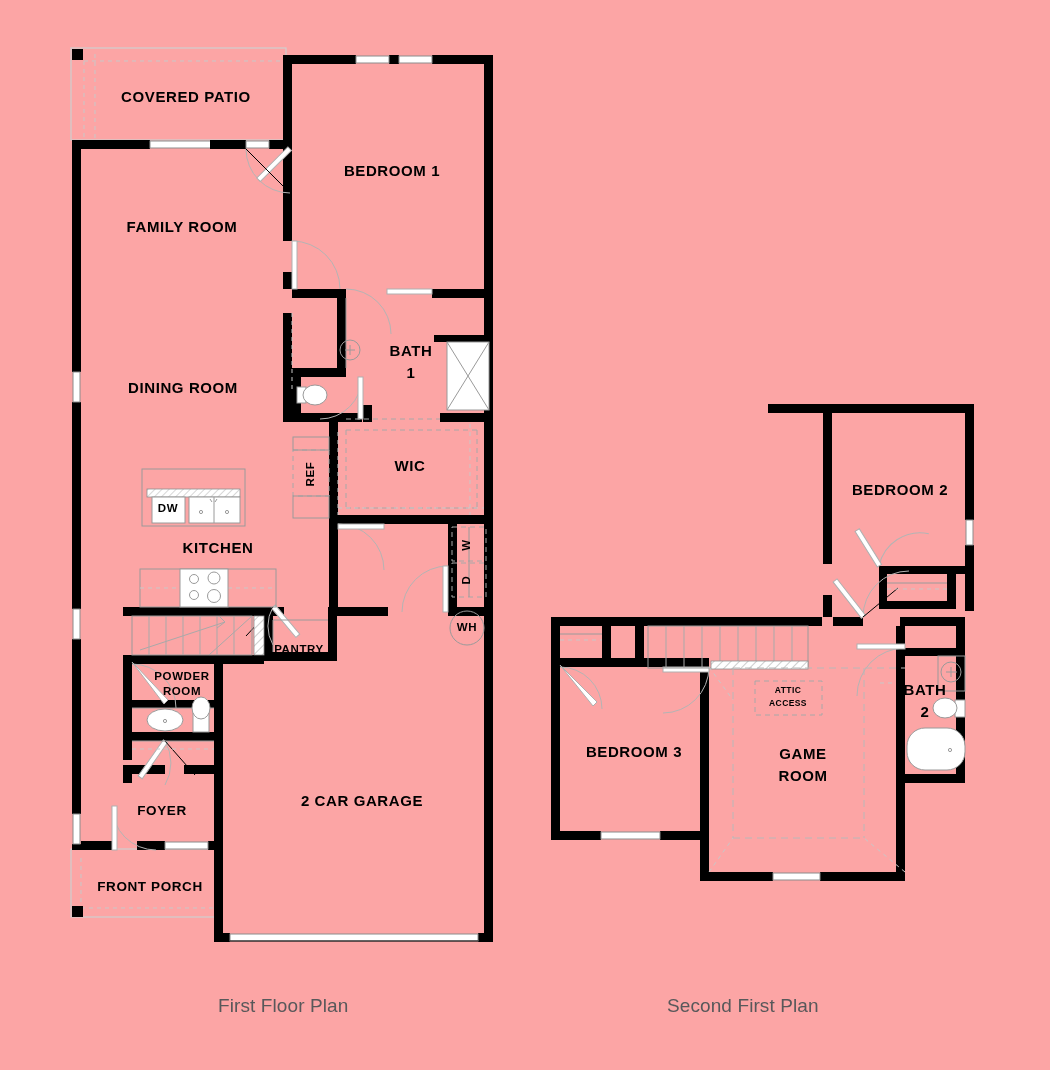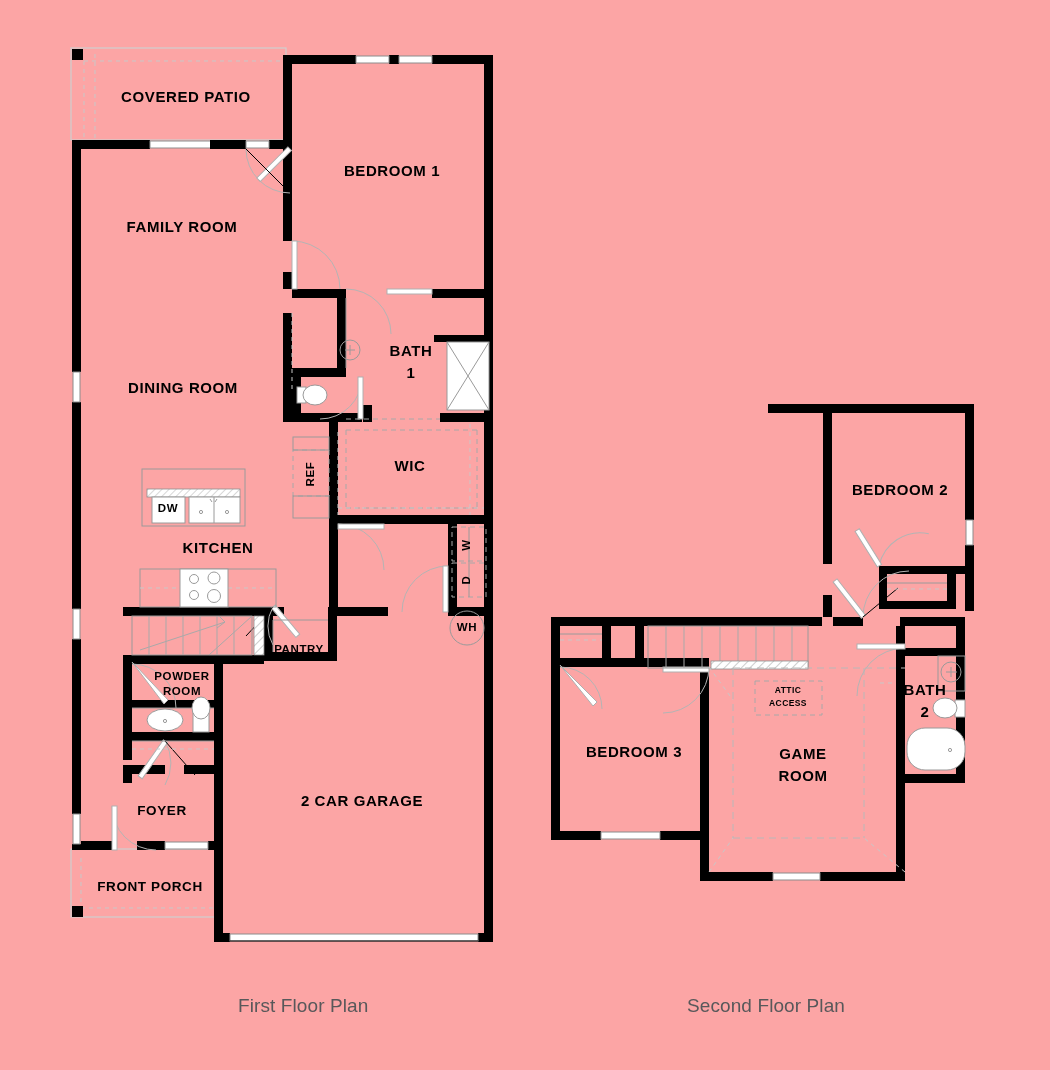--- a/index.html
+++ b/index.html
@@ -54,21 +54,20 @@
   text.lbl-sm  { font-size: 11.5px; }
   text.lbl-xxs { font-size: 8.5px; letter-spacing: 0.4px; }
 
   .caption {
     position: absolute;
     font-family: "Liberation Sans", sans-serif;
     font-size: 19px;
     color: #58585a;
     letter-spacing: 0.1px;
     white-space: nowrap;
-    margin-left: 20px;
   }
   #caption-first  { left: 218px; top: 995px; }
   #caption-second { left: 667px; top: 995px; }
 </style>
 </head>
 <body>
 
 <div id="plan-sheet">
 
   <svg class="plan-svg" viewBox="0 0 1050 1070" xmlns="http://www.w3.org/2000/svg">
@@ -457,15 +456,15 @@
         <text class="room-label lbl-lg" x="925" y="691">BATH</text>
         <text class="room-label lbl-lg" x="925" y="713">2</text>
 
         <text class="room-label lbl-xxs" x="788" y="691">ATTIC</text>
         <text class="room-label lbl-xxs" x="788" y="704">ACCESS</text>
       </g>
     </g>
   </svg>
 
   <div class="caption" id="caption-first">First Floor Plan</div>
-  <div class="caption" id="caption-second">Second Floor Plan</div>
+  <div class="caption" id="caption-second">Second First Plan</div>
 
 </div>
 
 </body></html>

